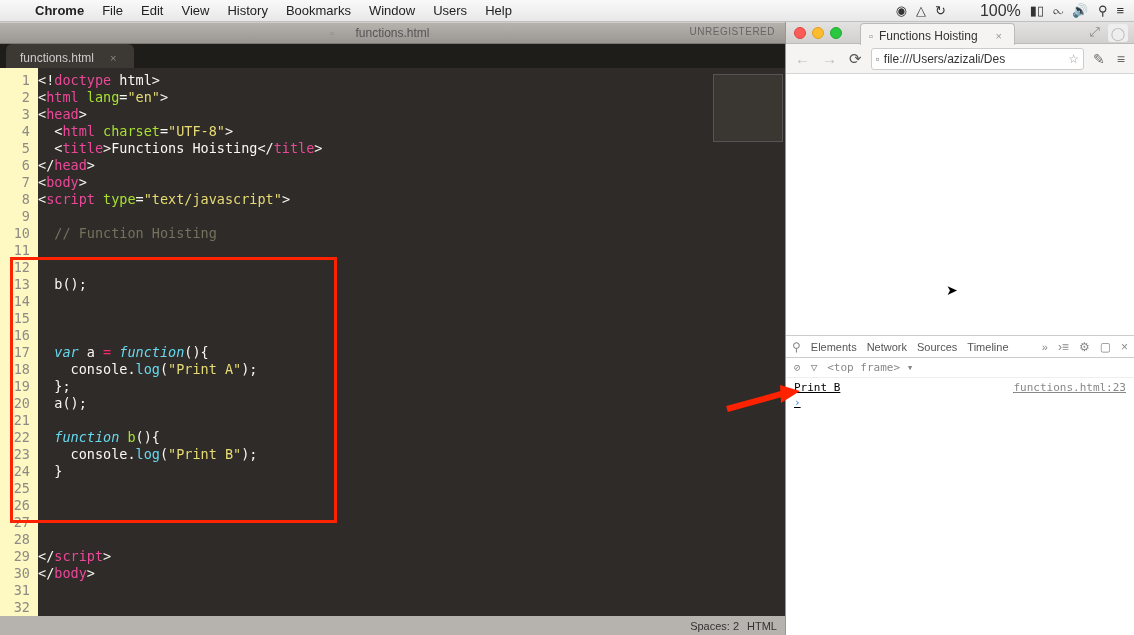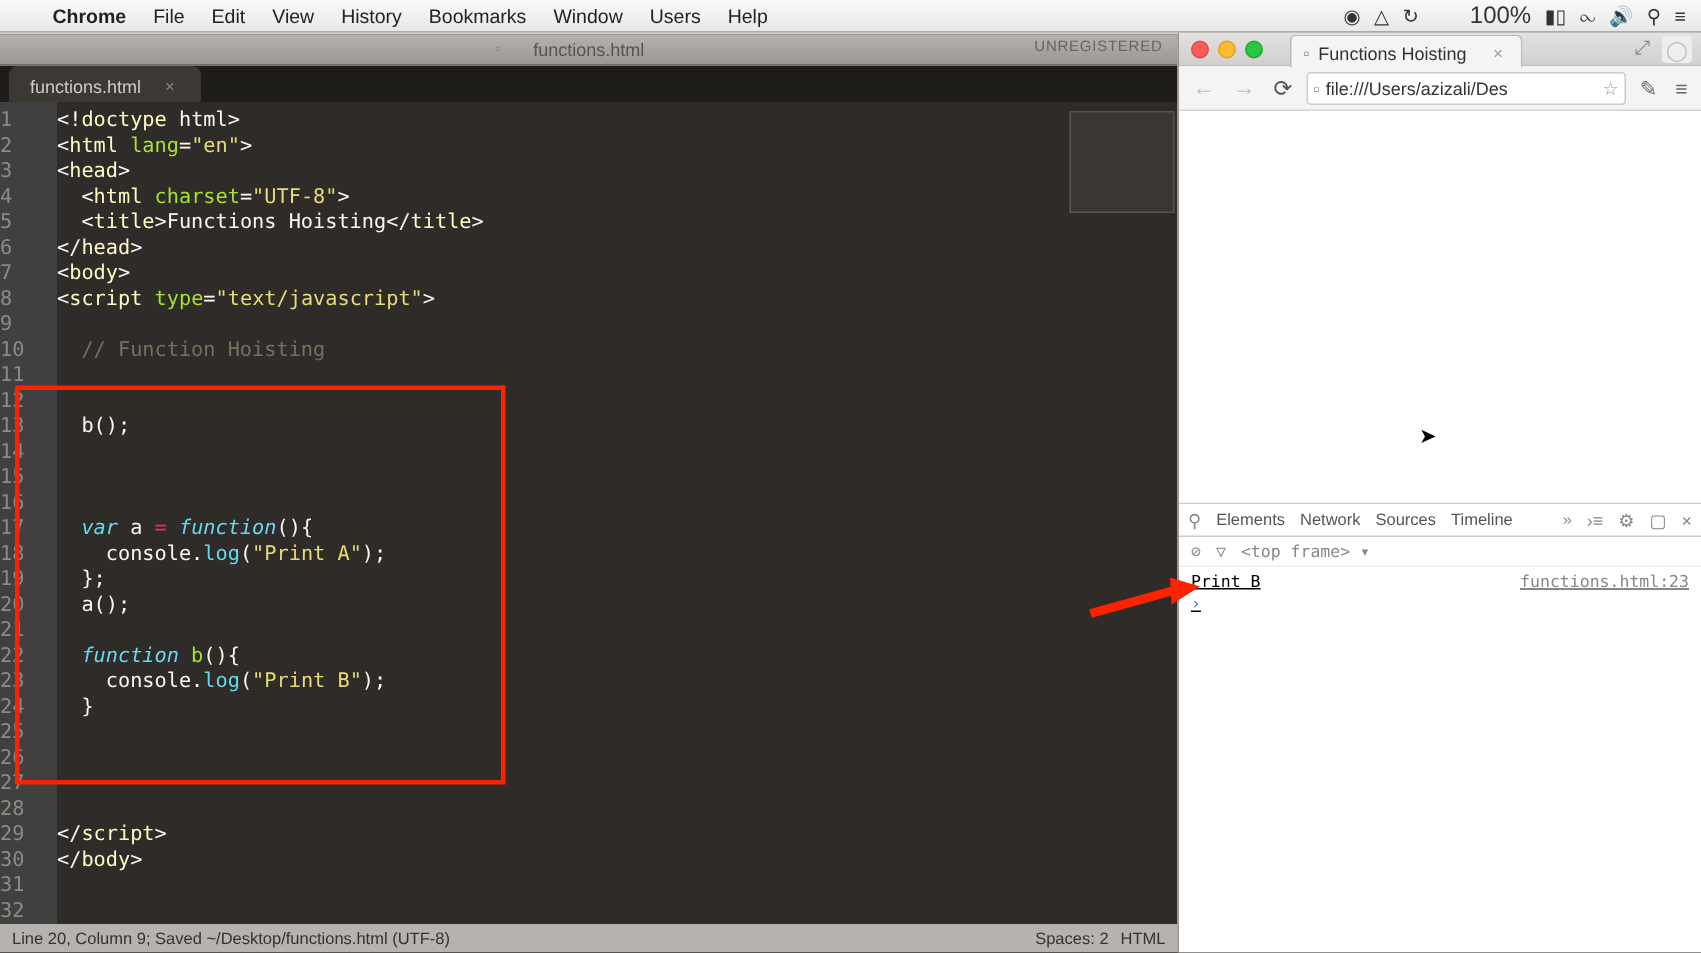--- a/index.html
+++ b/index.html
@@ -16,30 +16,30 @@
 
 .editor-window { position: absolute; left: 0; top: 22px; width: 785px; height: 613px; background: #2f2b28; display: flex; flex-direction: column; }
 .editor-titlebar { height: 22px; background: linear-gradient(#b6b2ad, #9a9691); border-top: 1px solid #cfcbc6; border-bottom: 1px solid #7b7773; display: flex; align-items: center; justify-content: center; position: relative; }
 .editor-titlebar .page-icon { position: absolute; left: 330px; color: #888; font-size: 11px; }
 .editor-titlebar .title { color: #555; font-size: 12px;}
 .editor-titlebar .unreg { position: absolute; right: 10px; top: 3px; font-size: 10px; color: #666; letter-spacing: .5px; }
 .editor-tabbar { height: 24px; background: #1f1d1a; display: flex; align-items: flex-end; }
 .editor-tab { height: 24px; background: #3c3833; color: #ccc; font-size: 12px; padding: 4px 18px 0 14px; border-radius: 6px 6px 0 0; margin-left: 6px; display: flex; align-items: center; gap: 10px; position: relative; }
 .editor-tab .close { color: #888; font-size: 11px; margin-left: 6px; }
 .editor-body { flex: 1; display: flex; background: #2f2b28; position: relative; }
-.gutter { width: 38px; background: #404040; color: #8e8a84; font-family: Menlo, Consolas, monospace; font-size: 13.5px; line-height: 17px; padding-top: 4px; text-align: left; padding-right: 8px; white-space: pre; }
+.gutter { width: 38px; background: #fef9c3; color: #8e8a84; font-family: Menlo, Consolas, monospace; font-size: 13.5px; line-height: 17px; padding-top: 4px; text-align: right; padding-right: 8px; white-space: pre; }
 .code { flex: 1; font-family: Menlo, Consolas, monospace; font-size: 13.5px; line-height: 17px; padding-top: 4px; color: #e8e6e2; white-space: pre; position: relative; }
 .minimap { position: absolute; right: 2px; top: 6px; width: 70px; height: 68px; background: #3a3631; border: 1px solid #555; font-size: 1px; line-height: 1px; overflow:hidden; }
 .red-box { position: absolute; border: 3px solid #f20; }
 .status { height: 19px; background: #b6b2ad; display:flex; align-items: center; font-size: 11px; color: #333; padding: 0 8px; }
 .status .right { margin-left: auto; display:flex; gap: 8px; }
 
 
 .c-white { color: #f8f8f2; }
-.c-tag { color: #fef9c3; }
+.c-tag { color: #ec4899; }
 .c-attr { color: #a6e22e; }
 .c-string { color: #e6db74; }
 .c-comment { color: #75715e; }
 .c-keyword { color: #66d9ef; font-style: italic; }
 .c-func { color: #a6e22e; }
 .c-op { color: #f92672; }
 .c-blue { color: #66d9ef; }
 
 
 .chrome-window { position: absolute; left: 785px; top: 22px; width: 349px; height: 613px; background: #fff; border-left: 1px solid #9a9691; display:flex; flex-direction: column; }
@@ -176,21 +176,20 @@
 
 
 
 
 <span class="c-white">&lt;/</span><span class="c-tag">script</span><span class="c-white">&gt;</span>
 <span class="c-white">&lt;/</span><span class="c-tag">body</span><span class="c-white">&gt;</span></div>
     <div class="minimap"></div>
     <div class="red-box" style="left:10px; top:189px; width:327px; height:266px;"></div>
   </div>
   <div class="status">
-    <span>Line 20, Column 9; Saved ~/Desktop/functions.html (UTF-8)</span>
     <div class="right">
       <span>Spaces: 2</span>
       <span>HTML</span>
     </div>
   </div>
 </div>
 
 <div class="chrome-window">
   <div class="chrome-titlebar">
     <div class="tl red"></div>

